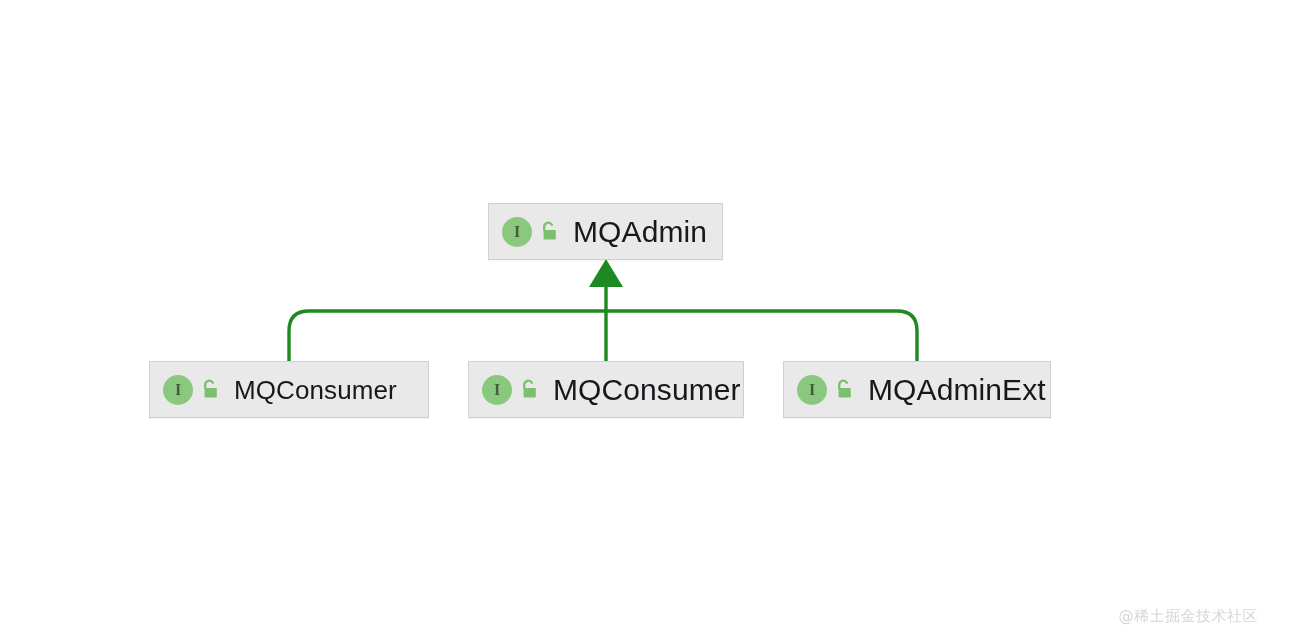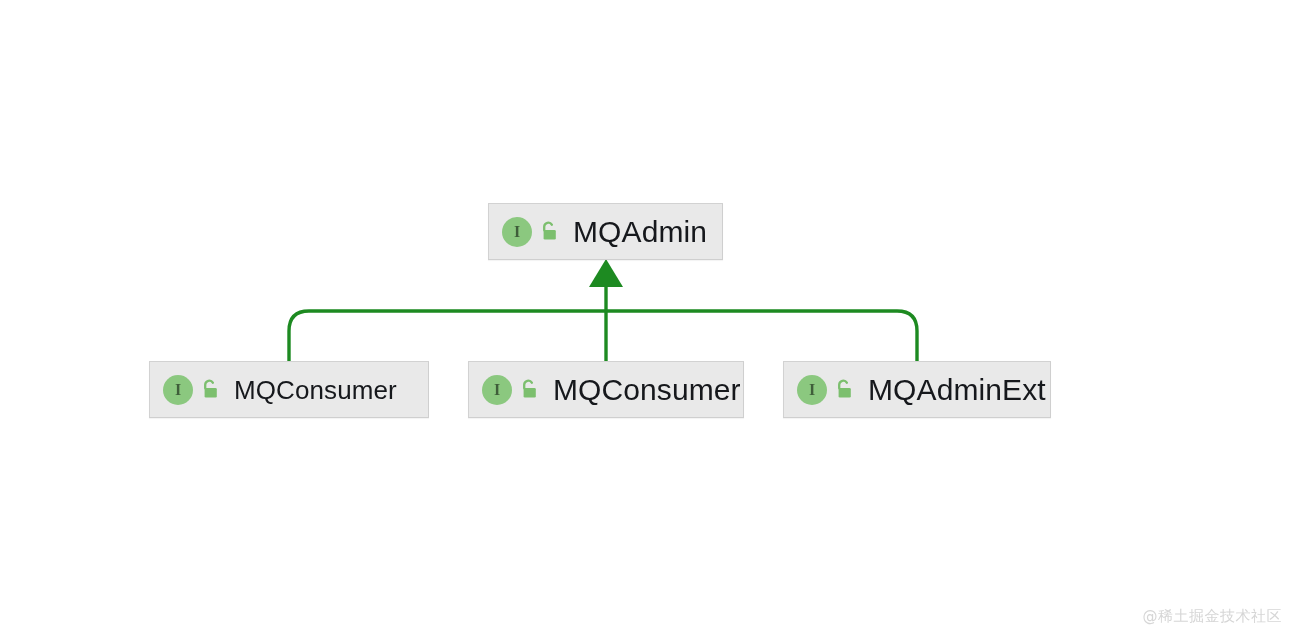--- a/index.html
+++ b/index.html
@@ -91,21 +91,21 @@
   #node-mqadmin      { left: 488px; top: 203px; width: 235px; height: 57px; }
   #node-mqconsumer   { left: 149px; top: 361px; width: 280px; height: 57px; }
   #node-mqadminext   { left: 468px; top: 361px; width: 276px; height: 57px; }
   #node-mqproducer   { left: 783px; top: 361px; width: 268px; height: 57px; }
 
   #node-mqadmin    .node-label { font-size: 30px; }
   #node-mqconsumer .node-label { font-size: 26px; }
 
   .watermark {
     position: absolute;
-    right: 8px;
+    right: 32px;
     bottom: 8px;
     font-size: 15px;
     color: #d6d6d6;
     letter-spacing: 0.5px;
     white-space: nowrap;
     font-family: "DejaVu Sans", "Liberation Sans", sans-serif;
   }
 </style>
 </head>
 <body>

